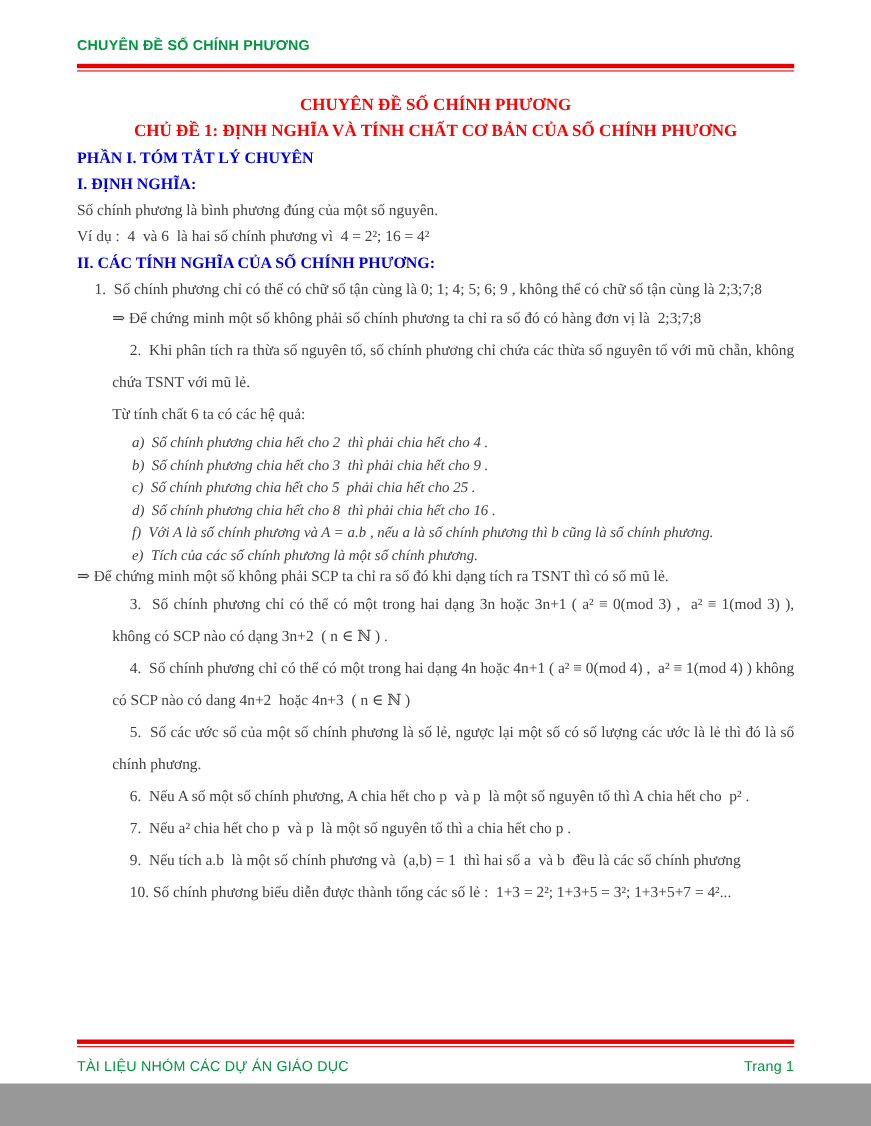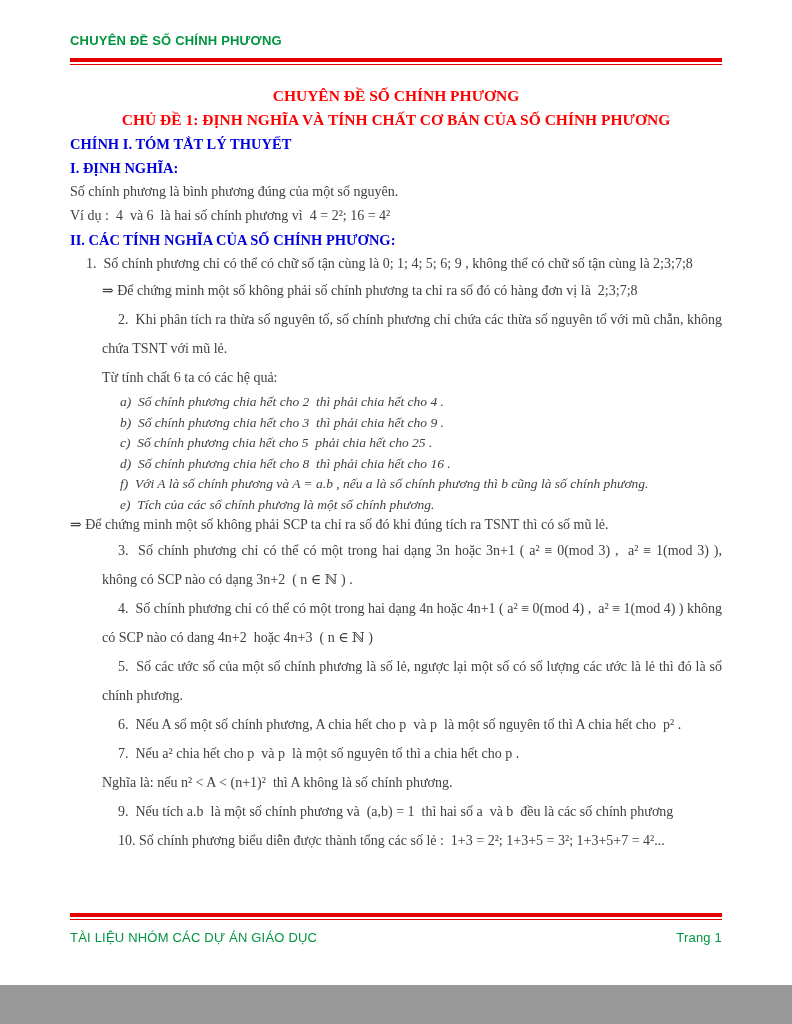--- a/index.html
+++ b/index.html
@@ -12,21 +12,21 @@
   body{
     width:792px;height:1024px;
     background:#989898;
     font-family:"Liberation Serif","DejaVu Serif","DejaVu Sans",serif;
   }
   .page{
     width:792px;height:985px;
     background:#ffffff;
     box-sizing:border-box;
     display:flex;flex-direction:column;
-    padding:33px 70px 40px 70px;
+    padding:33px 70px 8px 70px;
   }
   .hdr{
     font-family:"Liberation Sans","DejaVu Sans",sans-serif;
     font-weight:bold;font-size:13px;color:var(--green);
     padding-bottom:10px;letter-spacing:.2px;
   }
   .redline{
     border-top:4px solid var(--red-line);
     border-bottom:1.5px solid var(--red-line);
     height:2px;flex:none;
@@ -56,42 +56,41 @@
 
   <div class="hdr">
     <span>CHUYÊN ĐỀ SỐ CHÍNH PHƯƠNG</span>
   </div>
 
   <div class="redline"></div>
 
   <div class="content">
       <div class="p title top">CHUYÊN ĐỀ SỐ CHÍNH PHƯƠNG</div>
       <div class="p title top">CHỦ ĐỀ 1: ĐỊNH NGHĨA VÀ TÍNH CHẤT CƠ BẢN CỦA SỐ CHÍNH PHƯƠNG</div>
-      <div class="p heading top">CHÍNH I. TÓM TẮT LÝ THUYẾT</div>
+      <div class="p heading top">PHẦN I. TÓM TẮT LÝ CHUYÊN</div>
       <div class="p heading top">I. ĐỊNH NGHĨA:</div>
       <div class="p body top">Số chính phương là bình phương đúng của một số nguyên.</div>
       <div class="p body top">Ví dụ :&nbsp; 4&nbsp; và 6&nbsp; là hai số chính phương vì&nbsp; 4 = 2²; 16 = 4²</div>
       <div class="p heading top">II. CÁC TÍNH NGHĨA CỦA SỐ CHÍNH PHƯƠNG:</div>
       <div class="p num top">1.&nbsp;&nbsp;Số chính phương chỉ có thể có chữ số tận cùng là 0; 1; 4; 5; 6; 9 , không thể có chữ số tận cùng là 2;3;7;8</div>
       <div class="p arrow mid">⇒ Để chứng minh một số không phải số chính phương ta chỉ ra số đó có hàng đơn vị là&nbsp; 2;3;7;8</div>
       <div class="p num mid just">2.&nbsp;&nbsp;Khi phân tích ra thừa số nguyên tố, số chính phương chỉ chứa các thừa số nguyên tố với mũ chẵn, không chứa TSNT với mũ lẻ.</div>
       <div class="p body mid">Từ tính chất 6 ta có các hệ quả:</div>
       <div class="p sub tight">a)&nbsp;&nbsp;Số chính phương chia hết cho 2&nbsp; thì phải chia hết cho 4 .</div>
       <div class="p sub tight">b)&nbsp;&nbsp;Số chính phương chia hết cho 3&nbsp; thì phải chia hết cho 9 .</div>
       <div class="p sub tight">c)&nbsp;&nbsp;Số chính phương chia hết cho 5&nbsp; phải chia hết cho 25 .</div>
       <div class="p sub tight">d)&nbsp;&nbsp;Số chính phương chia hết cho 8&nbsp; thì phải chia hết cho 16 .</div>
       <div class="p sub tight">f)&nbsp;&nbsp;Với A là số chính phương và A = a.b , nếu a là số chính phương thì b cũng là số chính phương.</div>
       <div class="p sub tight">e)&nbsp;&nbsp;Tích của các số chính phương là một số chính phương.</div>
-      <div class="p arrow tight">⇒ Để chứng minh một số không phải SCP ta chỉ ra số đó khi đúng tích ra TSNT thì có số mũ lẻ.</div>
+      <div class="p arrow tight">⇒ Để chứng minh một số không phải SCP ta chỉ ra số đó khi dạng tích ra TSNT thì có số mũ lẻ.</div>
       <div class="p num mid just">3.&nbsp;&nbsp;Số chính phương chỉ có thể có một trong hai dạng 3n hoặc 3n+1 ( a² ≡ 0(mod 3) ,&nbsp; a² ≡ 1(mod 3) ), không có SCP nào có dạng 3n+2&nbsp; ( n ∈ ℕ ) .</div>
       <div class="p num mid just">4.&nbsp;&nbsp;Số chính phương chỉ có thể có một trong hai dạng 4n hoặc 4n+1 ( a² ≡ 0(mod 4) ,&nbsp; a² ≡ 1(mod 4) ) không có SCP nào có dang 4n+2&nbsp; hoặc 4n+3&nbsp; ( n ∈ ℕ )</div>
       <div class="p num mid just">5.&nbsp;&nbsp;Số các ước số của một số chính phương là số lẻ, ngược lại một số có số lượng các ước là lẻ thì đó là số chính phương.</div>
       <div class="p num mid">6.&nbsp;&nbsp;Nếu A số một số chính phương, A chia hết cho p&nbsp; và p&nbsp; là một số nguyên tố thì A chia hết cho&nbsp; p² .</div>
       <div class="p num mid">7.&nbsp;&nbsp;Nếu a² chia hết cho p&nbsp; và p&nbsp; là một số nguyên tố thì a chia hết cho p .</div>
-      <div class="p body mid">Nghĩa là: nếu n² &lt; A &lt; (n+1)²&nbsp; thì A không là số chính phương.</div>
       <div class="p num mid">9.&nbsp;&nbsp;Nếu tích a.b&nbsp; là một số chính phương và&nbsp; (a,b) = 1&nbsp; thì hai số a&nbsp; và b&nbsp; đều là các số chính phương</div>
       <div class="p num mid">10. Số chính phương biểu diễn được thành tổng các số lẻ :&nbsp; 1+3 = 2²; 1+3+5 = 3²; 1+3+5+7 = 4²...</div>
     </div>
 
   <div class="redline"></div>
 
   <div class="ftr">
     <span>TÀI LIỆU NHÓM CÁC DỰ ÁN GIÁO DỤC</span>
     <span>Trang 1</span>
   </div>

